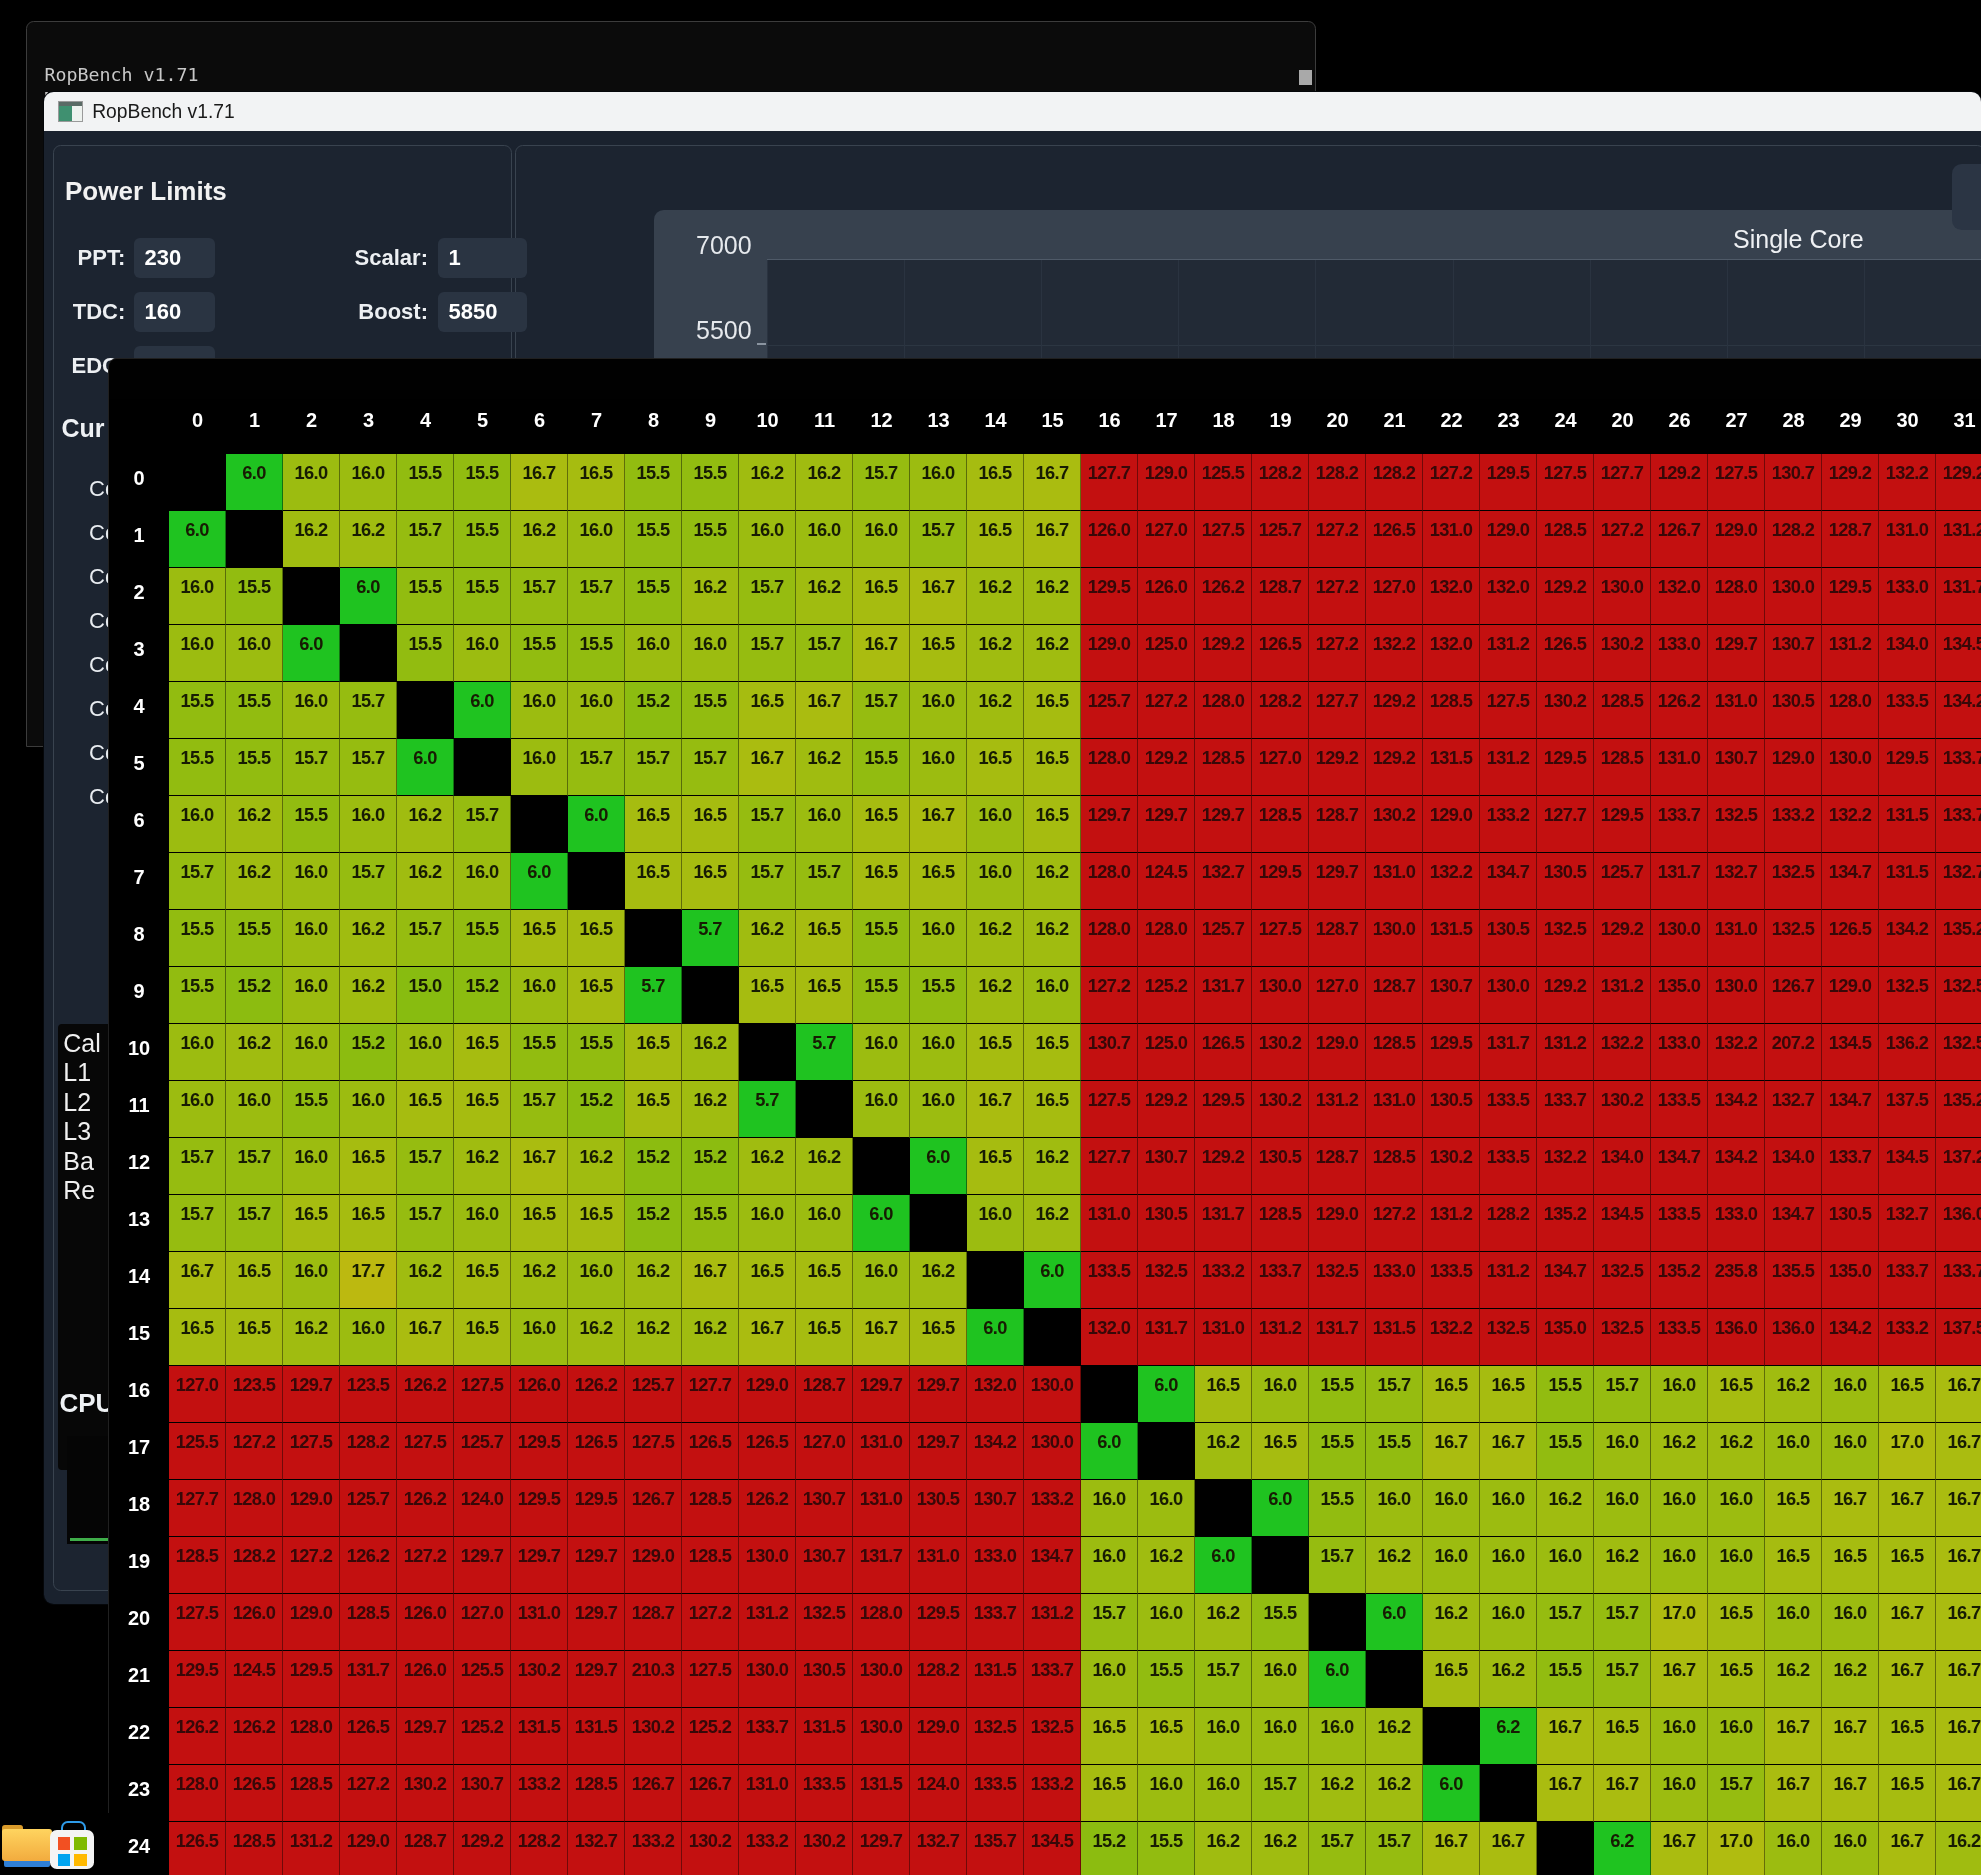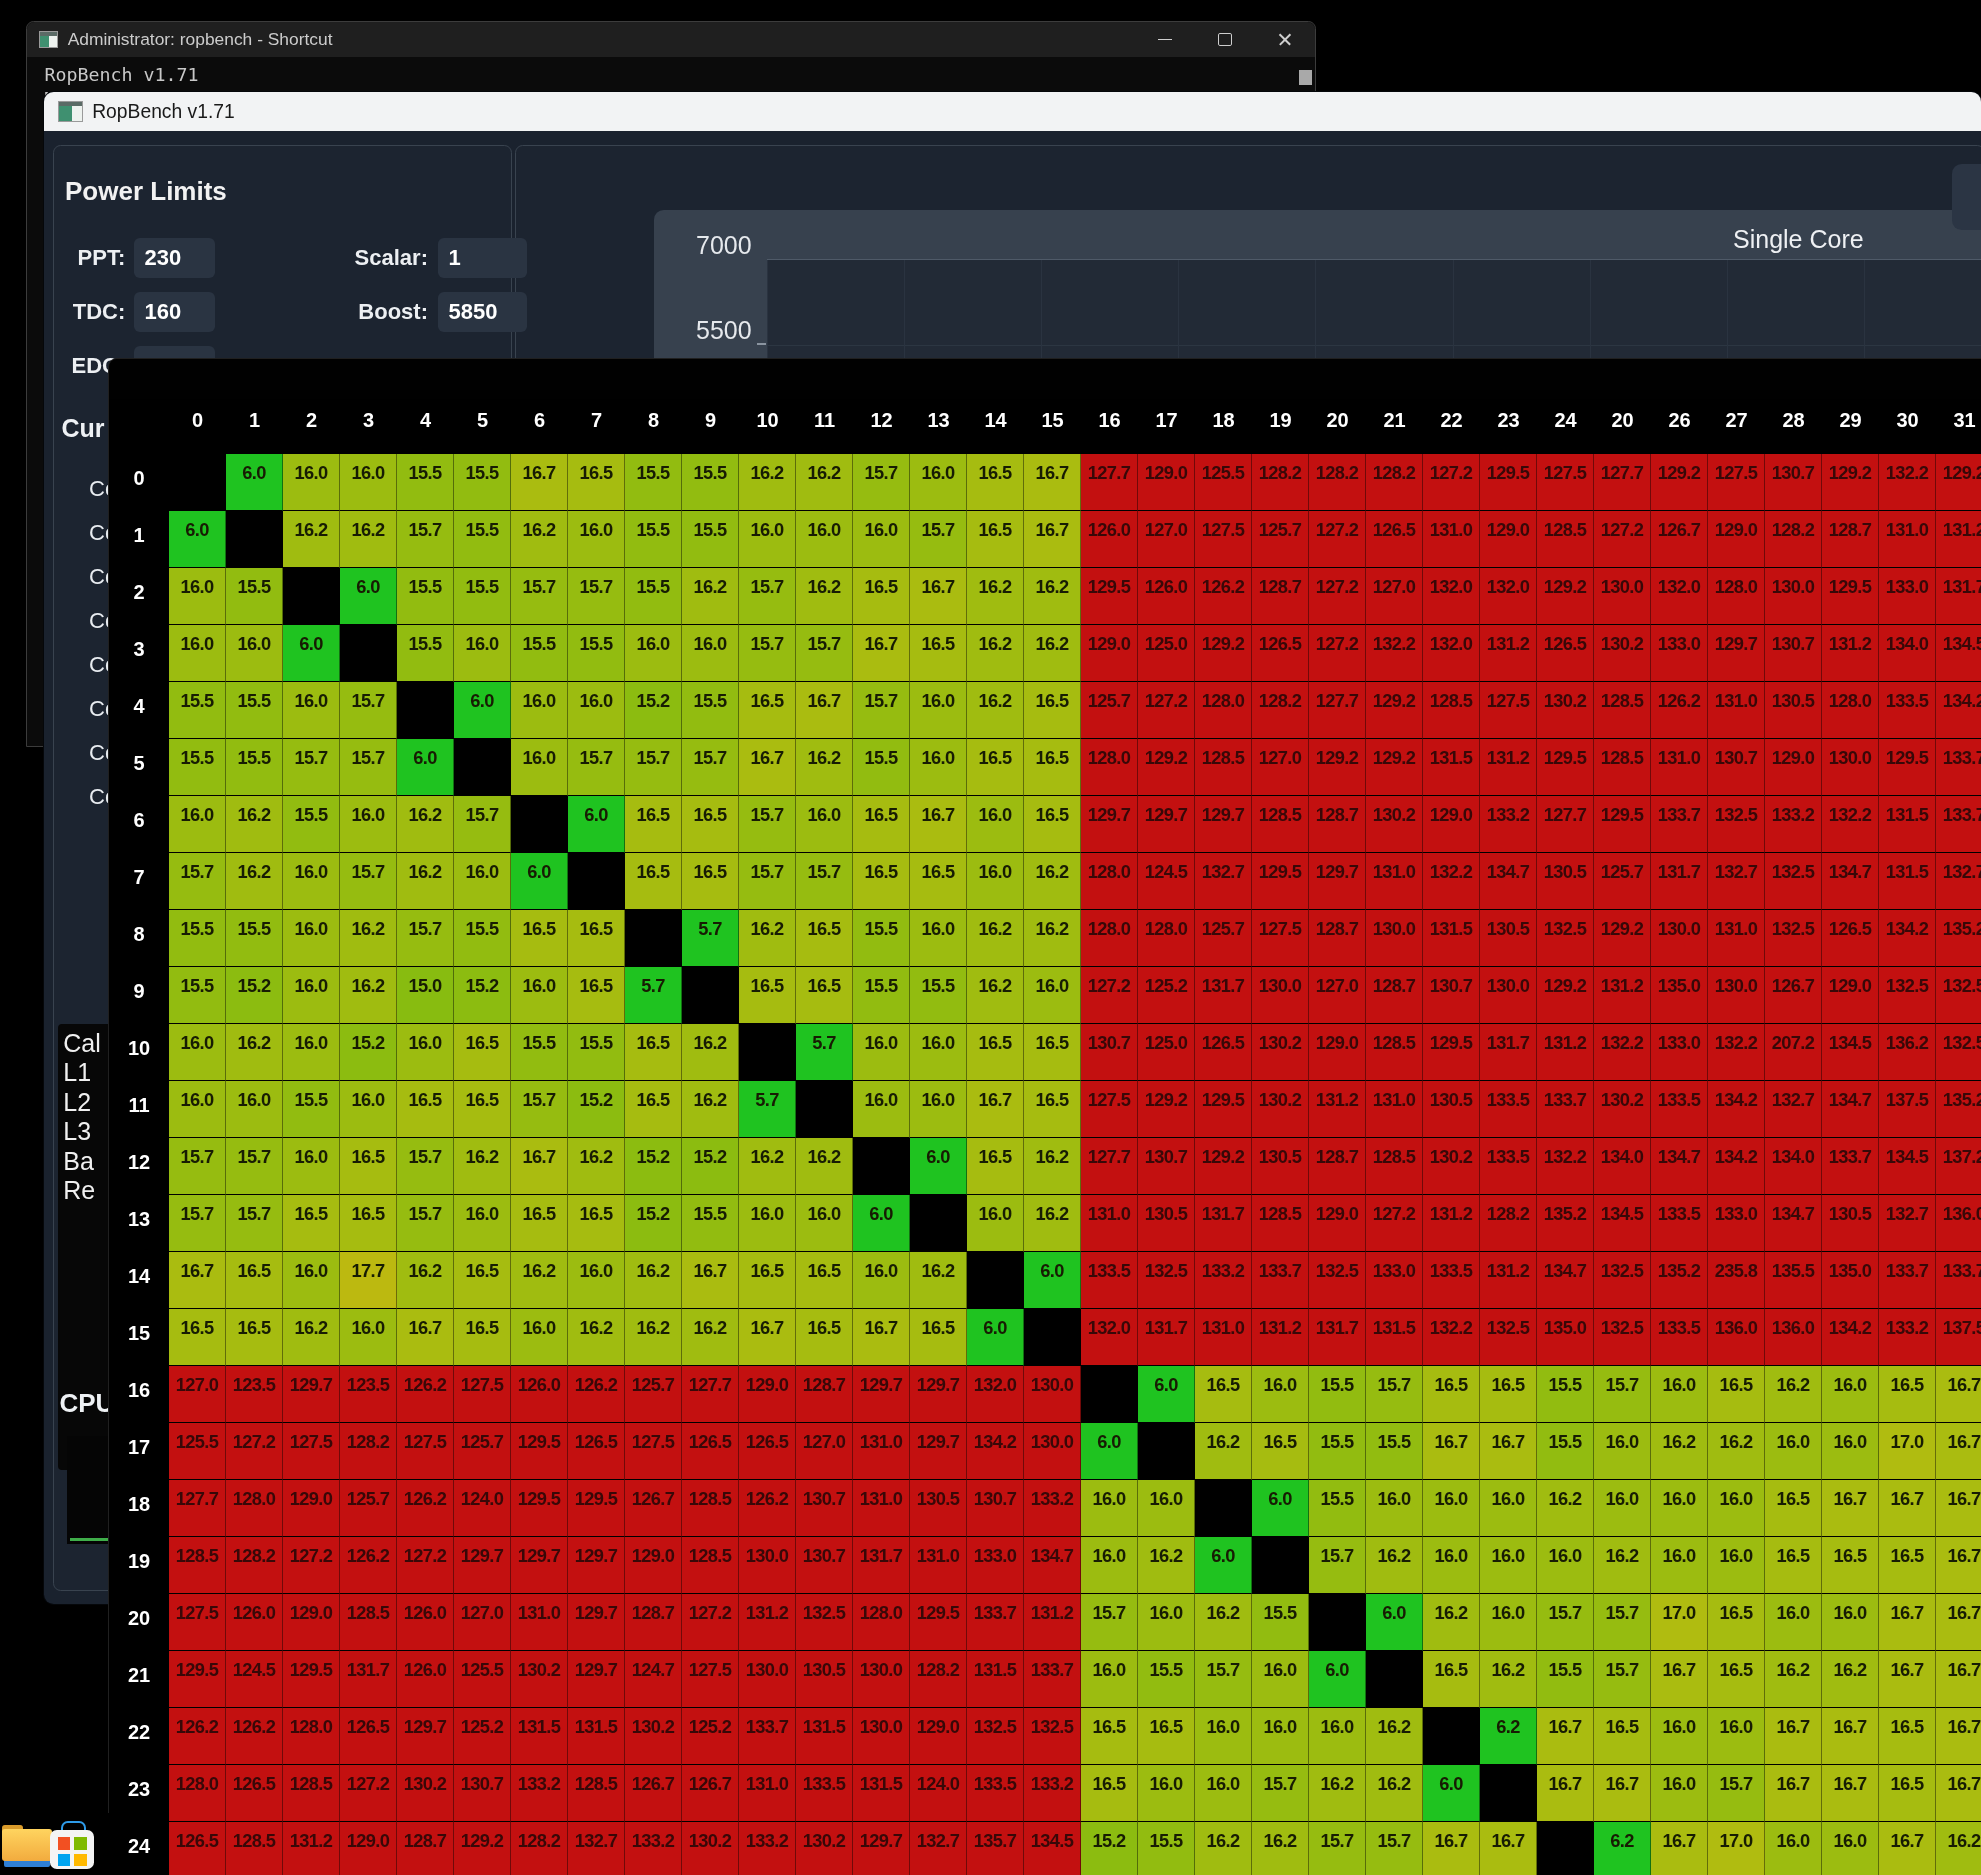--- a/index.html
+++ b/index.html
@@ -89,35 +89,20 @@
   .store .sq{position:absolute;width:12.6px;height:12.6px;}
   .sq1{left:7.7px;top:16.4px;background:#f25022;} .sq2{left:24px;top:16.4px;background:#7fba00;}
   .sq3{left:7.7px;top:33px;background:#00a4ef;} .sq4{left:24px;top:33px;background:#ffb900;}
 </style>
 </head>
 <body>
 
 <div class="screen">
 
   <div class="terminal">
-    <div class="term-bar">
-      <span class="app-icon" style="width:17.4px;height:15.4px;"></span>
-      <span class="term-title">Administrator: ropbench - Shortcut</span>
-      <div class="win-btns">
-        <div class="win-btn">
-            <span class="g-min"></span>
-          </div>
-        <div class="win-btn">
-            <span class="g-max"></span>
-          </div>
-        <div class="win-btn">
-            <span class="g-close"></span>
-          </div>
-      </div>
-    </div>
     <div class="term-lines" id="term-lines"><div class="term-line">RopBench v1.71</div><div class="term-line">Mi</div><div class="term-line">Ze</div><div class="term-line">Lo</div><div class="term-line">Th</div><div class="term-line">AV</div><div class="term-line">CP</div><div class="term-line">Nu</div><div class="term-line">L1</div><div class="term-line">L2</div><div class="term-line">L3</div><div class="term-line">Ba</div></div>
     <div class="term-scroll"></div>
   </div>
 
   <div class="ropbench">
     <div class="rb-bar">
       <span class="app-icon"></span>
       <span class="rb-title">RopBench v1.71</span>
     </div>
 
@@ -912,21 +897,21 @@
         <div class="m-cell m-data" style="background: rgb(170, 188, 16); color: rgb(23, 28, 3);">16.7</div>
         <div class="m-cell m-head m-rowhead">21</div>
         <div class="m-cell m-data" style="background: rgb(195, 16, 16); color: rgb(56, 8, 8);">129.5</div>
         <div class="m-cell m-data" style="background: rgb(195, 16, 16); color: rgb(56, 8, 8);">124.5</div>
         <div class="m-cell m-data" style="background: rgb(195, 16, 16); color: rgb(56, 8, 8);">129.5</div>
         <div class="m-cell m-data" style="background: rgb(195, 16, 16); color: rgb(56, 8, 8);">131.7</div>
         <div class="m-cell m-data" style="background: rgb(195, 16, 16); color: rgb(56, 8, 8);">126.0</div>
         <div class="m-cell m-data" style="background: rgb(195, 16, 16); color: rgb(56, 8, 8);">125.5</div>
         <div class="m-cell m-data" style="background: rgb(195, 16, 16); color: rgb(56, 8, 8);">130.2</div>
         <div class="m-cell m-data" style="background: rgb(195, 16, 16); color: rgb(56, 8, 8);">129.7</div>
-        <div class="m-cell m-data" style="background: rgb(195, 16, 16); color: rgb(56, 8, 8);">124.7</div>
+        <div class="m-cell m-data" style="background: rgb(195, 16, 16); color: rgb(56, 8, 8);">210.3</div>
         <div class="m-cell m-data" style="background: rgb(195, 16, 16); color: rgb(56, 8, 8);">127.5</div>
         <div class="m-cell m-data" style="background: rgb(195, 16, 16); color: rgb(56, 8, 8);">130.0</div>
         <div class="m-cell m-data" style="background: rgb(195, 16, 16); color: rgb(56, 8, 8);">130.5</div>
         <div class="m-cell m-data" style="background: rgb(195, 16, 16); color: rgb(56, 8, 8);">130.0</div>
         <div class="m-cell m-data" style="background: rgb(195, 16, 16); color: rgb(56, 8, 8);">128.2</div>
         <div class="m-cell m-data" style="background: rgb(195, 16, 16); color: rgb(56, 8, 8);">131.5</div>
         <div class="m-cell m-data" style="background: rgb(195, 16, 16); color: rgb(56, 8, 8);">133.7</div>
         <div class="m-cell m-data" style="background: rgb(156, 188, 16); color: rgb(23, 28, 3);">16.0</div>
         <div class="m-cell m-data" style="background: rgb(146, 188, 16); color: rgb(23, 28, 3);">15.5</div>
         <div class="m-cell m-data" style="background: rgb(150, 188, 16); color: rgb(23, 28, 3);">15.7</div>

